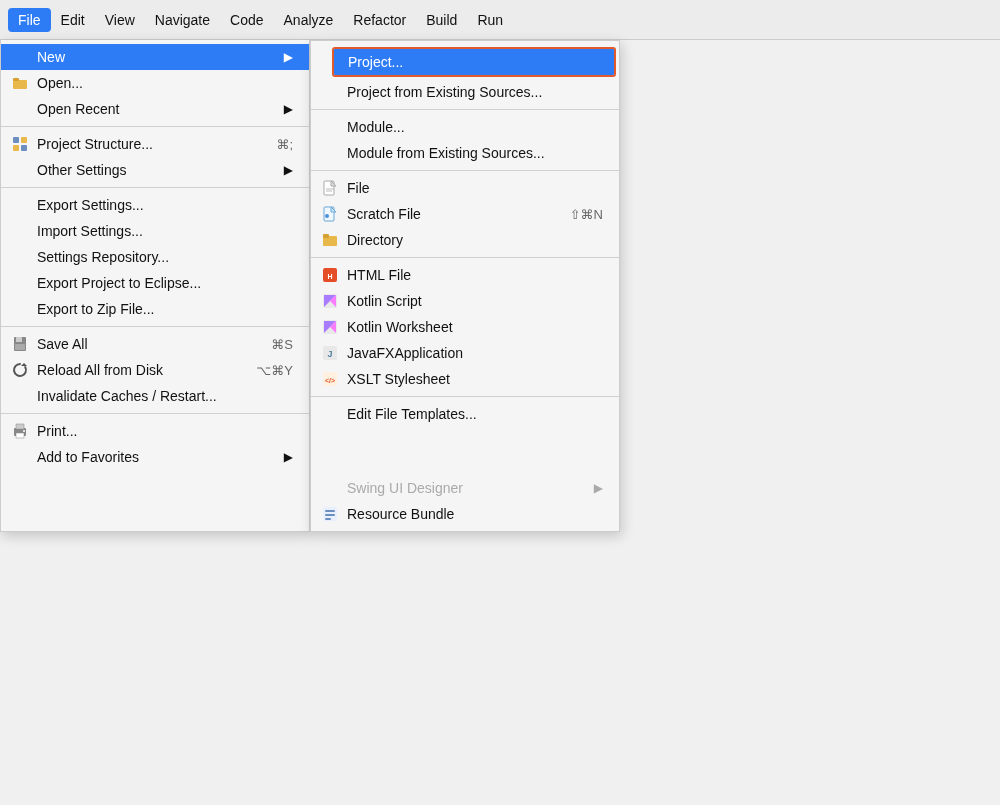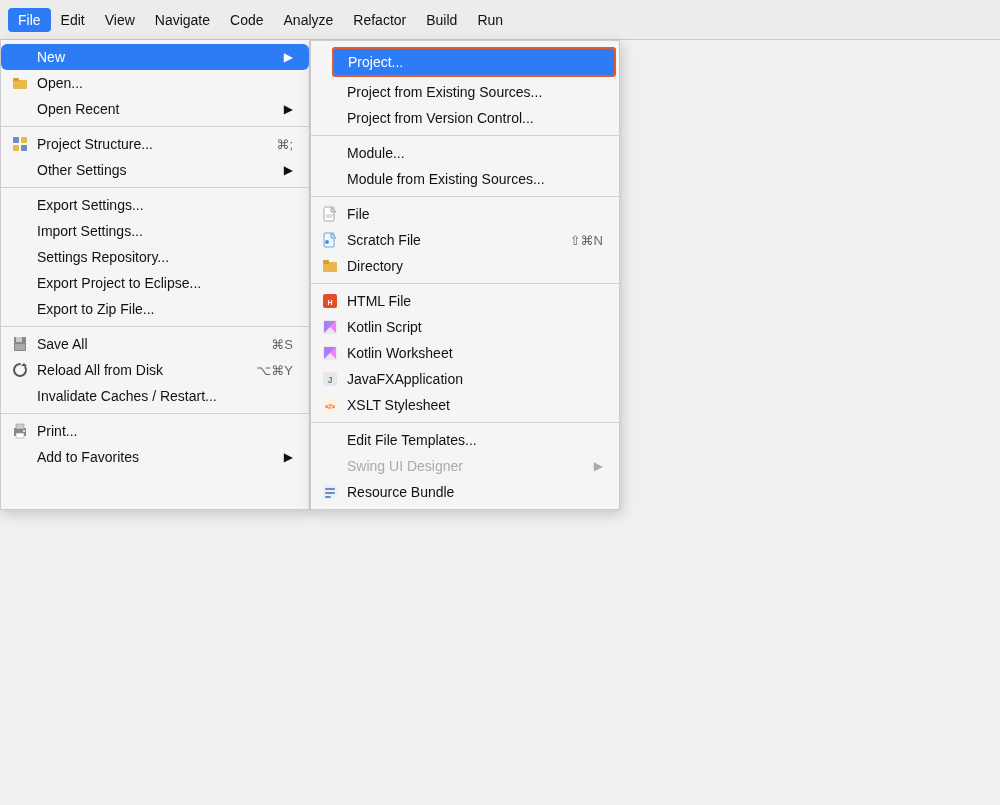--- a/index.html
+++ b/index.html
@@ -69,26 +69,26 @@
       padding: 5px 16px 5px 36px;
       cursor: pointer;
       position: relative;
       white-space: nowrap;
       color: #111;
       min-height: 26px;
     }
     .menu-item.highlighted {
       background: #2d7cf6;
       color: white;
-      border-radius: 6px;
     }
 
     .menu-item.disabled {
       color: #aaa;
       cursor: default;
+      margin-top: 48px;
     }
 
     .menu-item .shortcut {
       margin-left: auto;
       color: #666;
       font-size: 13px;
       padding-left: 24px;
     }
 
     .menu-item .arrow {
@@ -254,23 +254,20 @@
     <div style="border: 2.5px solid #e05a2b; border-radius: 3px; margin: 2px 3px 2px 21px; overflow: hidden;">
       <div class="menu-item" style="background: #2d7cf6; color: white; padding-left: 14px;">
         <span>Project...</span>
       </div>
     </div>
 
     <div class="menu-item">
       <span>Project from Existing Sources...</span>
     </div>
 
-    <div class="menu-item">
-      <span>Project from Version Control...</span>
-    </div>
 
     <div class="menu-separator"></div>
 
     <div class="menu-item">
       <span>Module...</span>
     </div>
 
     <div class="menu-item">
       <span>Module from Existing Sources...</span>
     </div>

